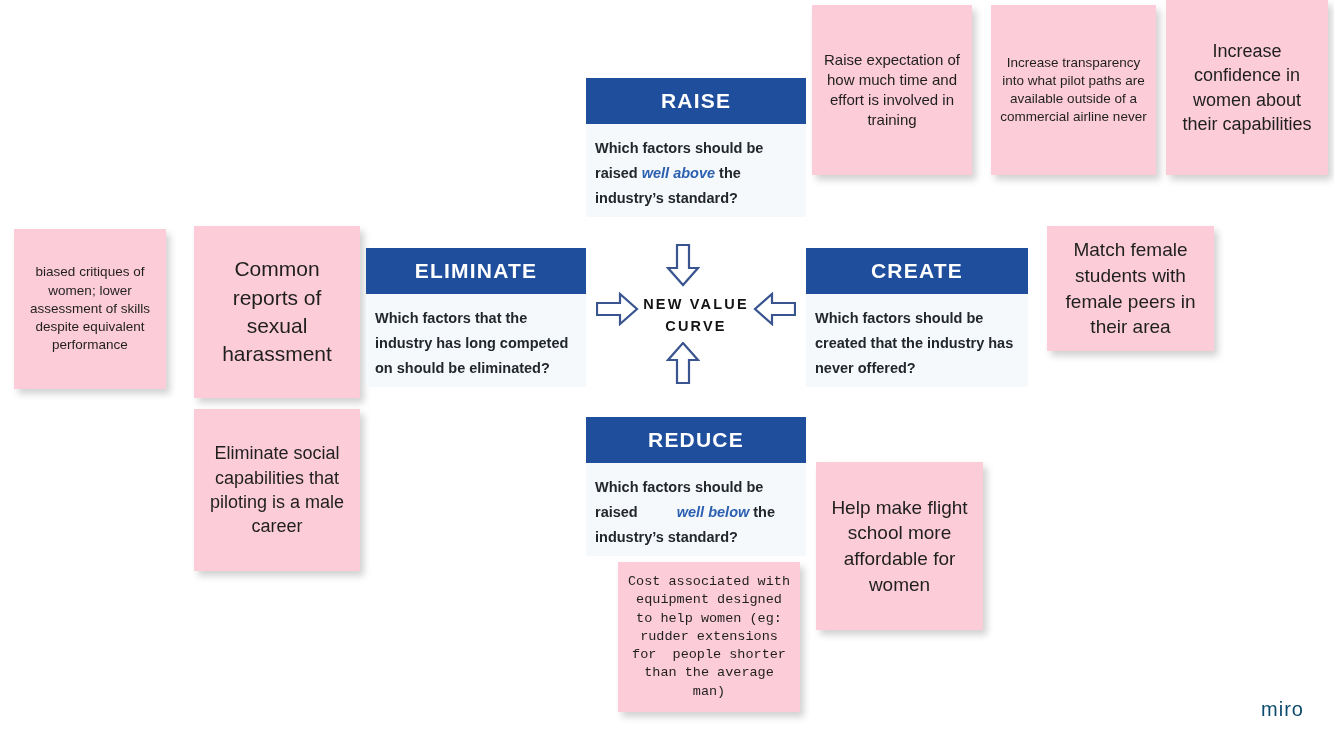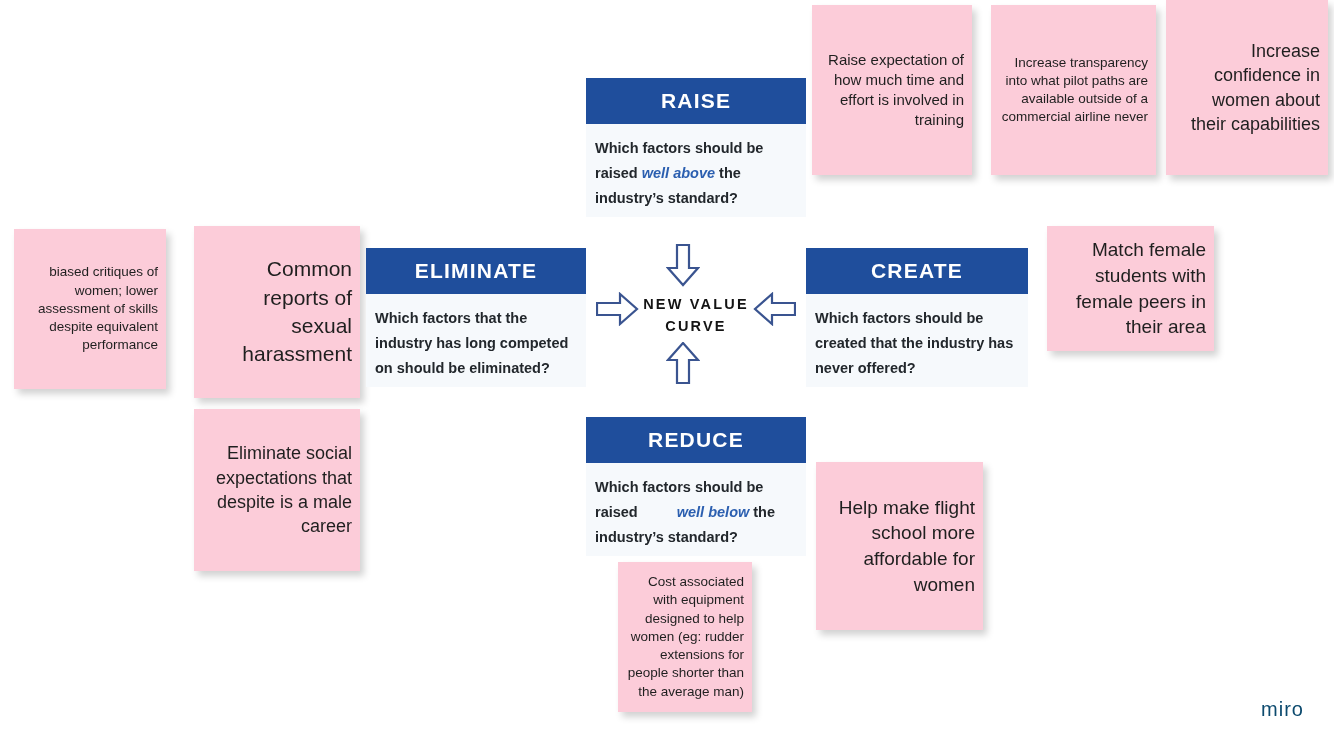--- a/index.html
+++ b/index.html
@@ -23,21 +23,21 @@
 
   
   .note {
     position: absolute;
     background: #fcccd9;
     box-shadow: 4px 5px 7px rgba(0,0,0,0.18);
     box-sizing: border-box;
     display: flex;
     align-items: center;
     justify-content: center;
-    text-align: right;
+    text-align: center;
     color: #1f1f1f;
     padding: 6px 8px;
     line-height: 1.35;
   }
   .note span {
     display: block;
     white-space: pre-wrap;
     width: 100%;
   }
 
@@ -125,28 +125,28 @@
 
   <div class="note" style="left: 14px; top: 229px; width: 152px; height: 160px; font-size: 13.5px; background: rgb(252, 204, 217);">
     <span>biased critiques of women; lower assessment of skills despite equivalent performance</span>
   </div>
 
   <div class="note" style="left: 194px; top: 226px; width: 166px; height: 172px; font-size: 21px; background: rgb(252, 204, 217);">
     <span>Common reports of sexual harassment</span>
   </div>
 
   <div class="note" style="left: 194px; top: 409px; width: 166px; height: 162px; font-size: 18px; background: rgb(252, 204, 217);">
-    <span>Eliminate social expectations that despite is a male career</span>
+    <span>Eliminate social capabilities that piloting is a male career</span>
   </div>
 
   <div class="note" style="left: 1047px; top: 226px; width: 167px; height: 125px; font-size: 19px; background: rgb(252, 204, 217);">
     <span>Match female students with female peers in their area</span>
   </div>
 
-  <div class="note" style="left: 618px; top: 562px; width: 134px; height: 150px; font-size: 13.5px; z-index: 3; background: rgb(252, 204, 217);">
+  <div class="note" style="left: 618px; top: 562px; width: 182px; height: 150px; font-size: 13.5px; z-index: 3; background: rgb(252, 204, 217); font-family: Liberation Mono, monospace;">
     <span>Cost associated with equipment designed to help women (eg: rudder extensions for  people shorter than the average man)</span>
   </div>
 
   <div class="note" style="left: 816px; top: 462px; width: 167px; height: 168px; font-size: 19px; z-index: 3; background: rgb(252, 204, 217);">
     <span>Help make flight school more affordable for women</span>
   </div>
 
   <div class="card" style="left: 586px; top: 78px; width: 220px; height: 139px; background: rgb(246, 249, 252);">
     <div class="card-header" style="background: rgb(31, 78, 156);">RAISE</div>
     <div class="card-body"><span>Which factors should be raised </span><em style="color: rgb(43, 95, 176);">well above</em><span> the industry’s standard?</span></div>

